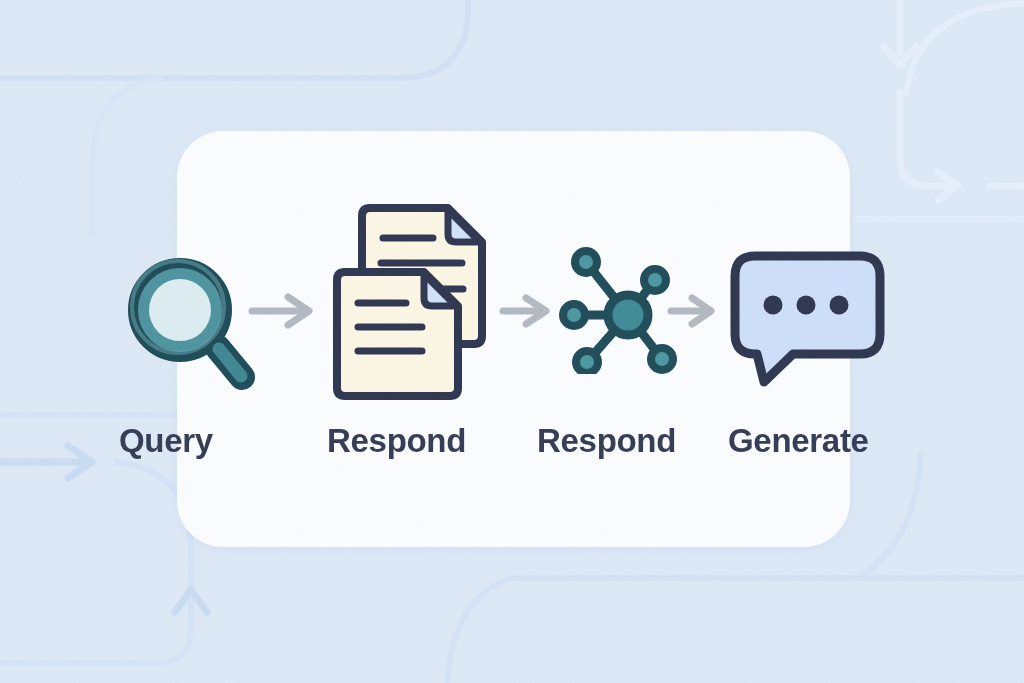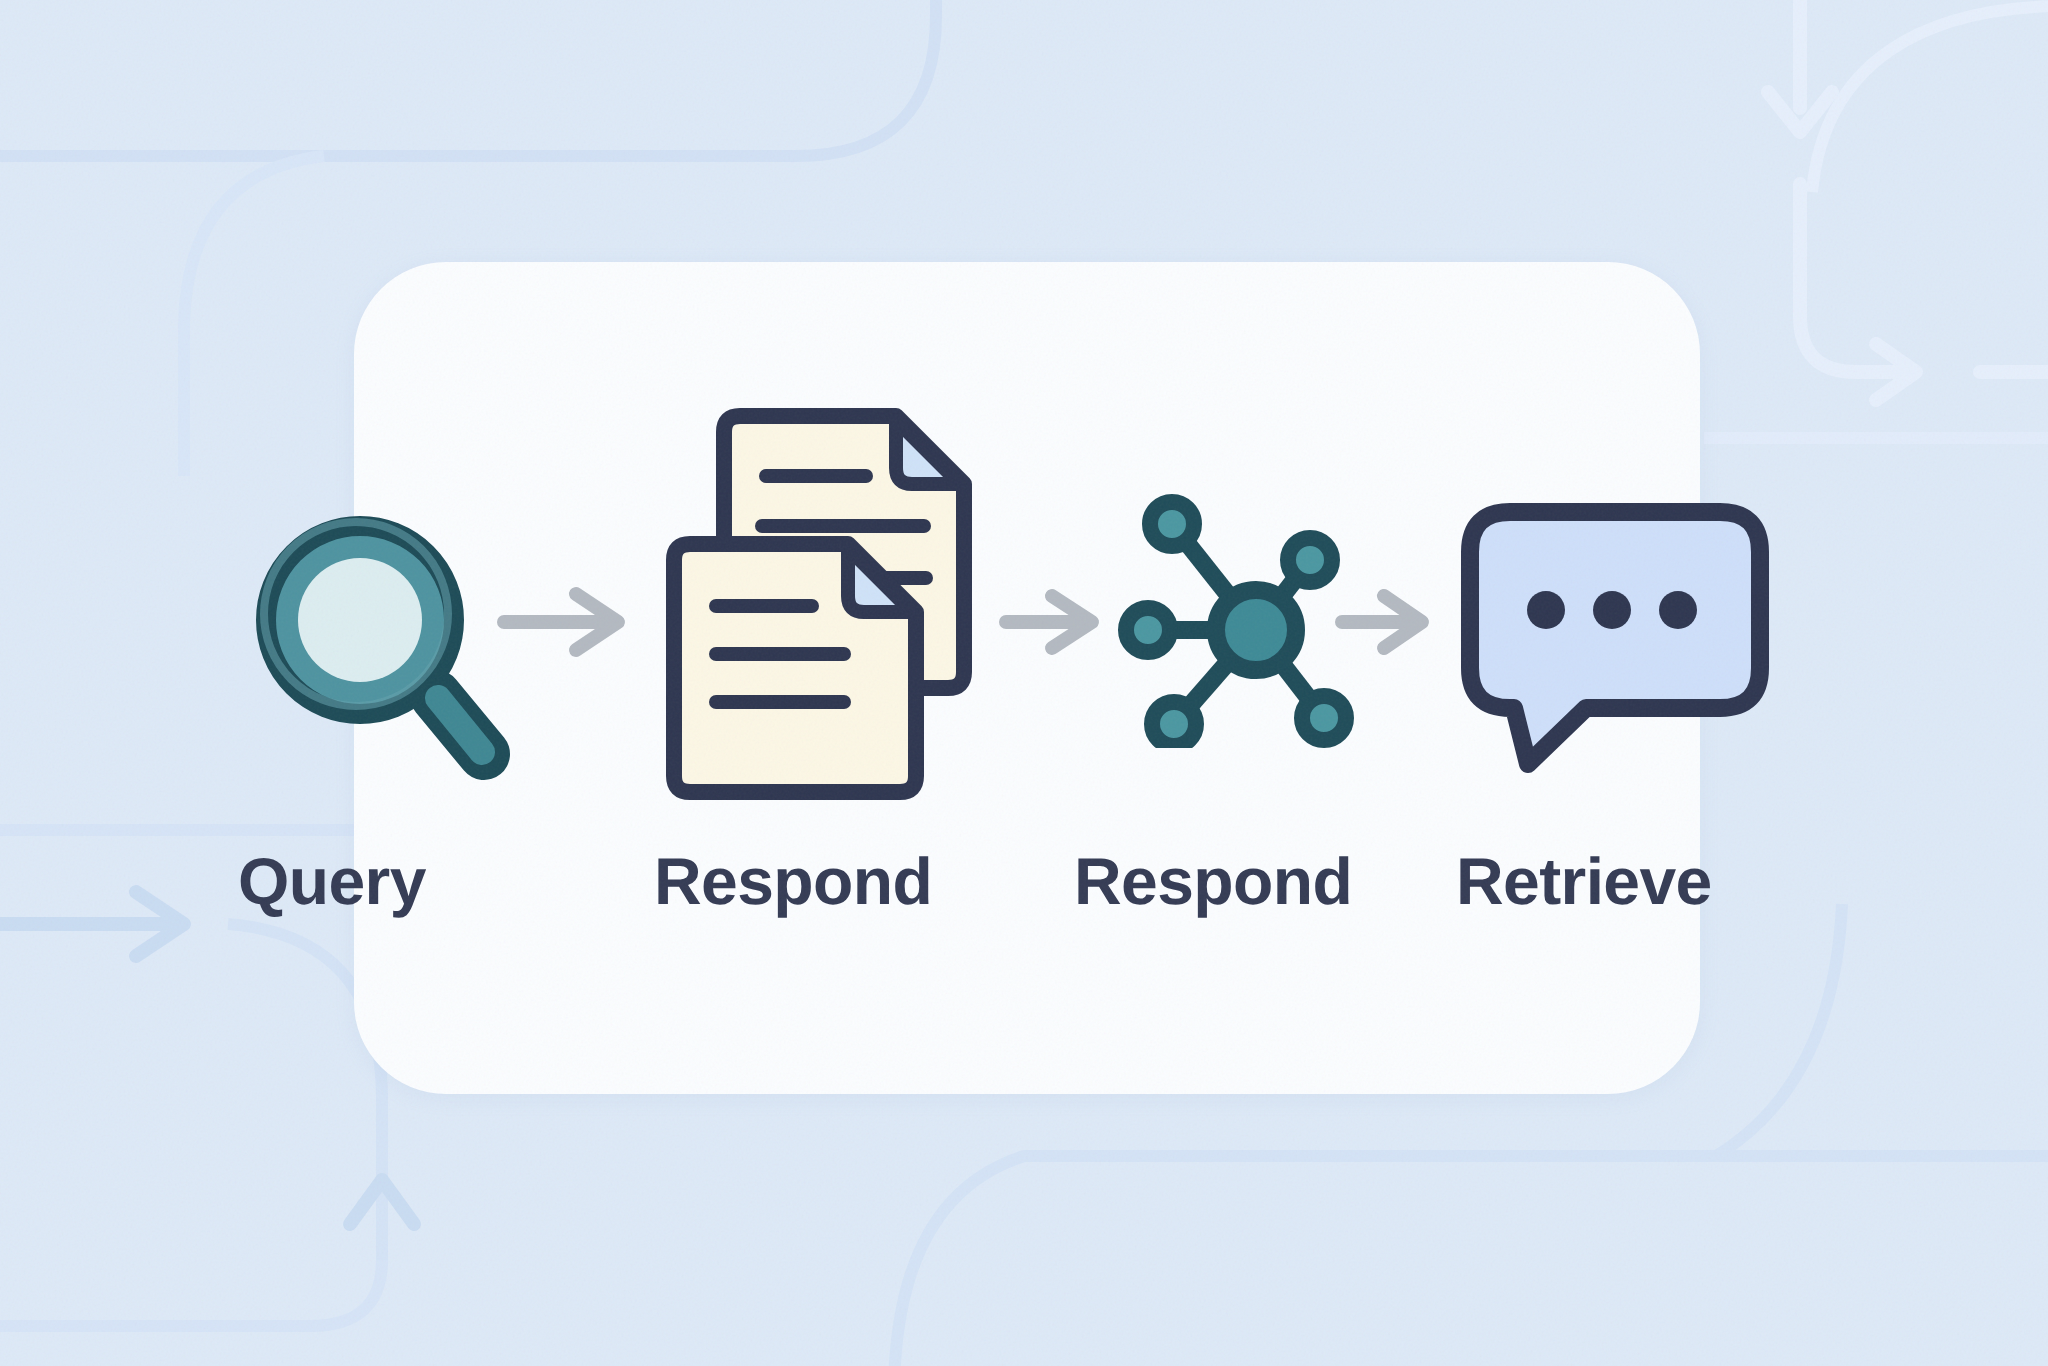--- a/index.html
+++ b/index.html
@@ -115,20 +115,20 @@
 <svg class="icon-abs" style="left:728px;top:250px" width="160" height="140" viewBox="0 0 160 140">
   <path d="M 27 6 H 132 Q 152 6 152 26 V 84 Q 152 104 132 104 H 65 L 36 132 L 29 104 H 27 Q 7 104 7 84 V 26 Q 7 6 27 6 Z" fill="#cedffa" stroke="#2e3650" stroke-width="9" stroke-linejoin="round"></path>
   <circle cx="45" cy="55" r="9.5" fill="#2e3650"></circle>
   <circle cx="78" cy="55" r="9.5" fill="#2e3650"></circle>
   <circle cx="111" cy="55" r="9.5" fill="#2e3650"></circle>
 </svg>
 
 <div class="step-label lbl-query">Query</div>
 <div class="step-label lbl-retrieve">Respond</div>
 <div class="step-label lbl-generate">Respond</div>
-<div class="step-label lbl-respond">Retrieve</div>
+<div class="step-label lbl-respond">Generate</div>
 
 <svg class="grain">
   <filter id="noiseF">
       <feTurbulence type="fractalNoise" baseFrequency="0.9" numOctaves="2" stitchTiles="stitch"></feTurbulence>
     </filter>
   <rect width="1024" height="683" filter="url(#noiseF)"></rect>
 </svg>
 
 </body></html>

